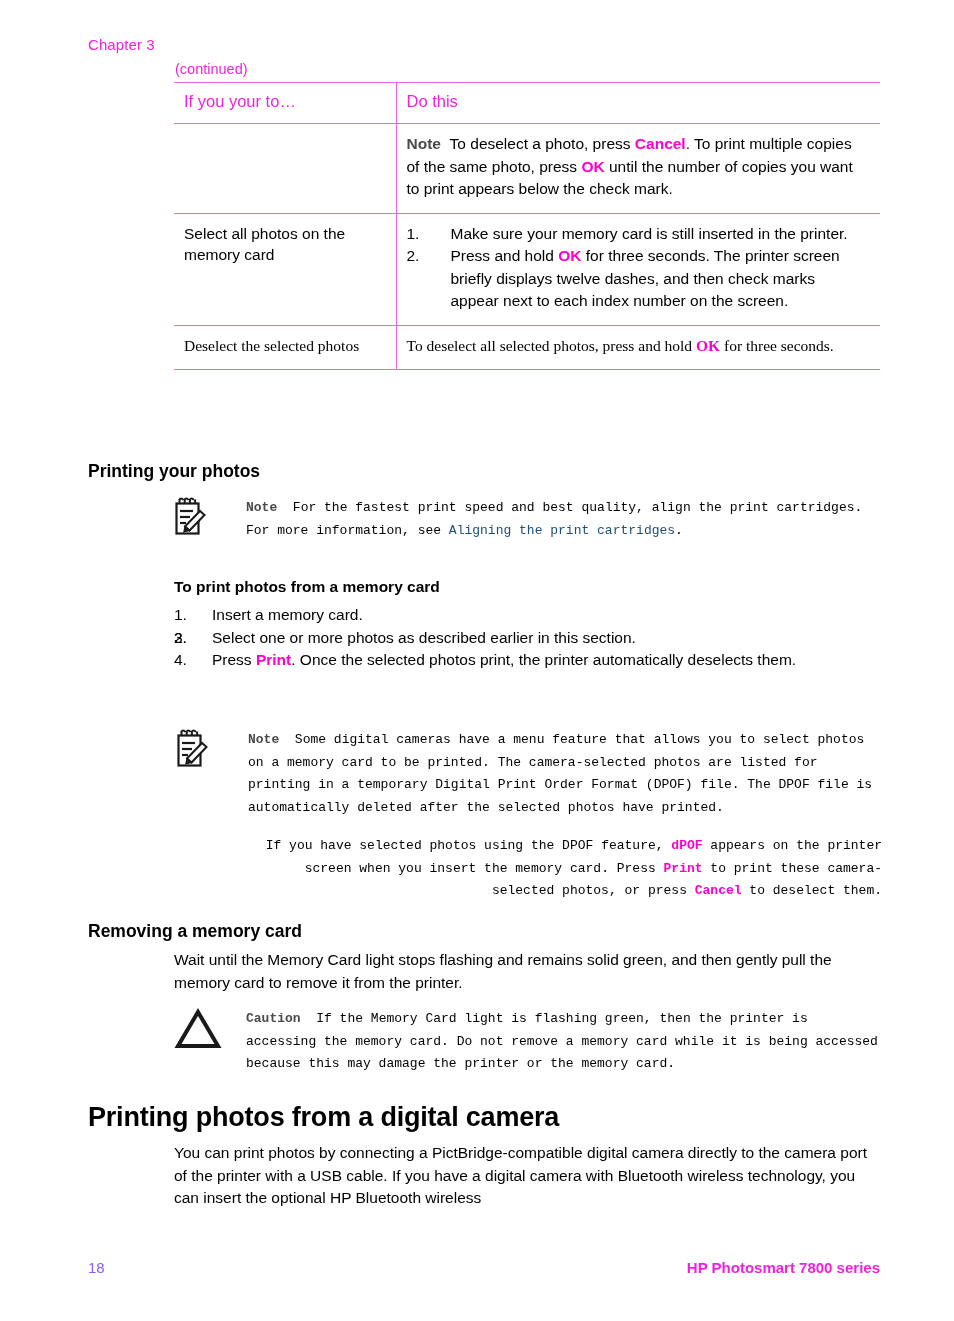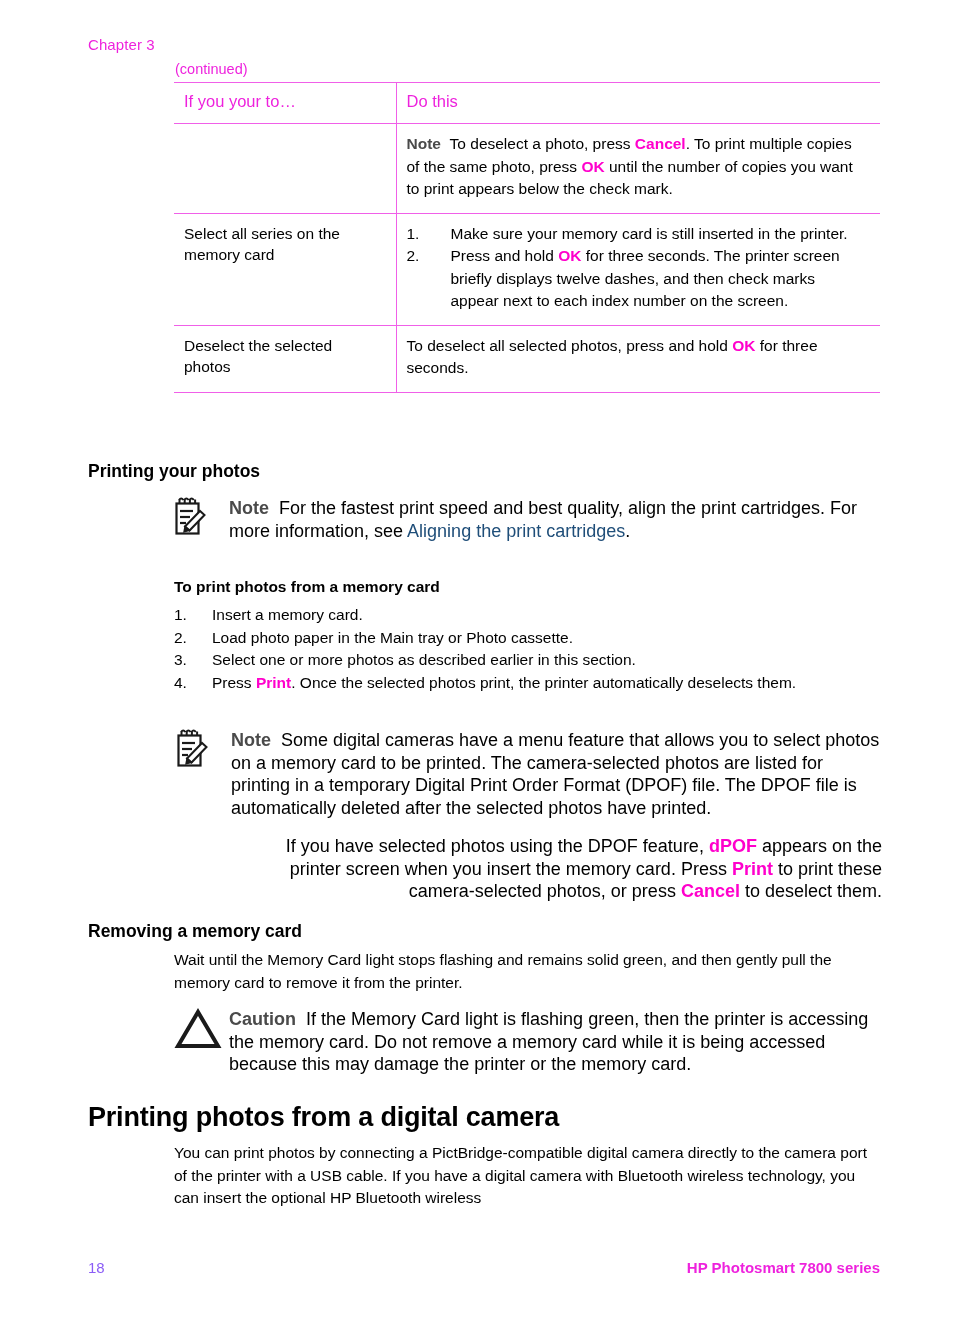--- a/index.html
+++ b/index.html
@@ -48,21 +48,21 @@
     border-collapse: collapse;
     table-layout: fixed;
   }
   .tbl td, .tbl th {
     vertical-align: top;
     padding: 9px 14px 12px 10px;
     text-align: left;
     font-weight: normal;
   }
   .tbl tr { border-top: 1.2px solid #f060e8; }
-  .tbl tr.last-rule { border-bottom: 1.2px solid #f060e8; }
+  .tbl tr.last-rule { border-bottom: 1.2px solid #f060e8; font-family: Liberation Serif, serif; }
   .tbl .col-a { width: 222px; border-right: 1.2px solid #f060e8; }
   .tbl .col-b { width: 484px; }
   .hdr-cell {
     color: #ee22dd;
     font-weight: bold;
     font-size: 16.5px;
     padding-top: 8px;
     padding-bottom: 11px;
   }
   .tbl thead tr { border-top: 1.2px solid #f060e8; }
@@ -138,23 +138,24 @@
   
   .admon {
     position: absolute;
   }
   .admon-icon {
     position: absolute;
     left: 0;
     top: 0;
   }
   .admon-text {
-    margin-left: 55px;
-    font-size: 18px;
-    line-height: 22.5px;
+    margin-left: 72px;
+    font-size: 13px;
+    line-height: 22.5px;
+    font-family: Liberation Mono, monospace;
   }
   .admon-text p { margin: 0; }
   .admon-text p + p { margin-top: 16px; text-align: right; }
 
   
   ol.body-ol {
     position: absolute;
     margin: 0;
     padding: 0;
     list-style: none;
@@ -210,21 +211,21 @@
       </tr>
     </thead>
     <tbody>
 
       <tr>
         <td class="col-a cell-bold"></td>
         <td class="col-b cell-body"><span class="note-label">Note</span>&nbsp;&nbsp;<span>To deselect a photo, press </span><span class="pink">Cancel</span><span>. To print multiple copies of the same photo, press </span><span class="pink">OK</span><span> until the number of copies you want to print appears below the check mark.</span></td>
       </tr>
 
       <tr>
-        <td class="col-a cell-bold">Select all series on the memory card</td>
+        <td class="col-a cell-bold">Select all photos on the memory card</td>
         <td class="col-b">
           <ol class="tbl-ol">
             <li>
               <span class="num">1.</span><span>Make sure your memory card is still inserted in the printer.</span>
             </li>
             <li>
               <span class="num">2.</span><span>Press and hold </span><span class="pink">OK</span><span> for three seconds. The printer screen briefly displays twelve dashes, and then check marks appear next to each index number on the screen.</span>
             </li>
           </ol>
         </td>
@@ -260,21 +261,21 @@
     </div>
   </div>
 
   <div class="h3" style="top:578px;">To print photos from a memory card</div>
 
   <ol class="body-ol" style="left:174px; top:604px; width:706px;">
     <li>
       <span class="num">1.</span><span>Insert a memory card.</span>
     </li>
     <li>
-      <span class="num">2.</span><span>Load photo paper in the Main tray or Photo cassette.</span>
+      <span class="num">2.</span>
     </li>
     <li>
       <span class="num">3.</span><span>Select one or more photos as described earlier in this section.</span>
     </li>
     <li>
       <span class="num">4.</span><span>Press </span><span class="pink">Print</span><span>. Once the selected photos print, the printer automatically deselects them.</span>
     </li>
   </ol>
 
   <div class="admon" style="left:176px; top:729px; width:706px;">

